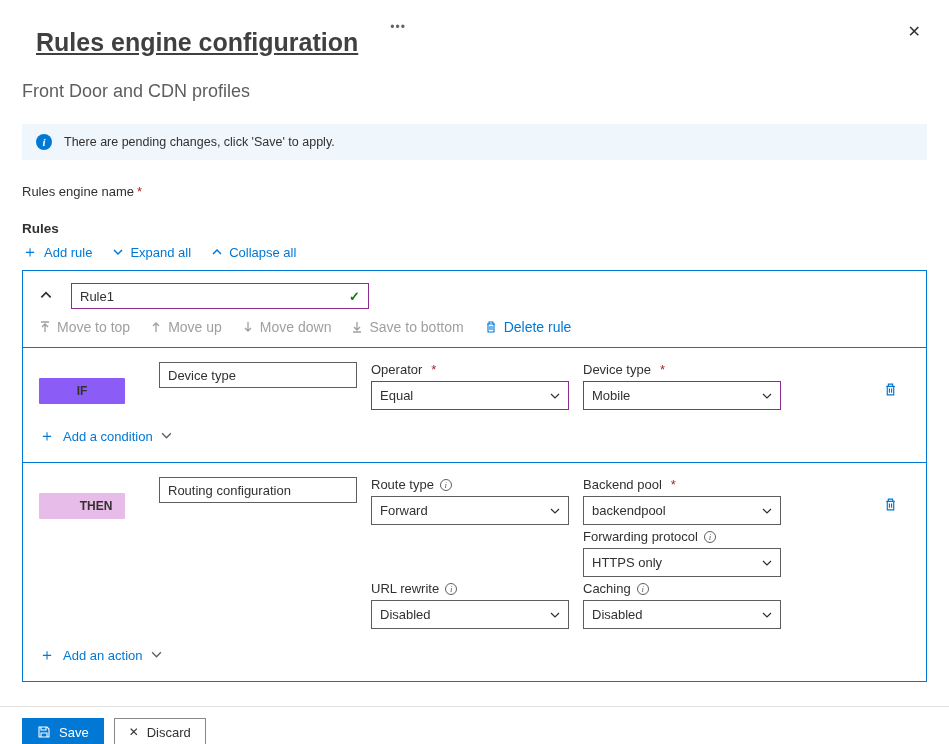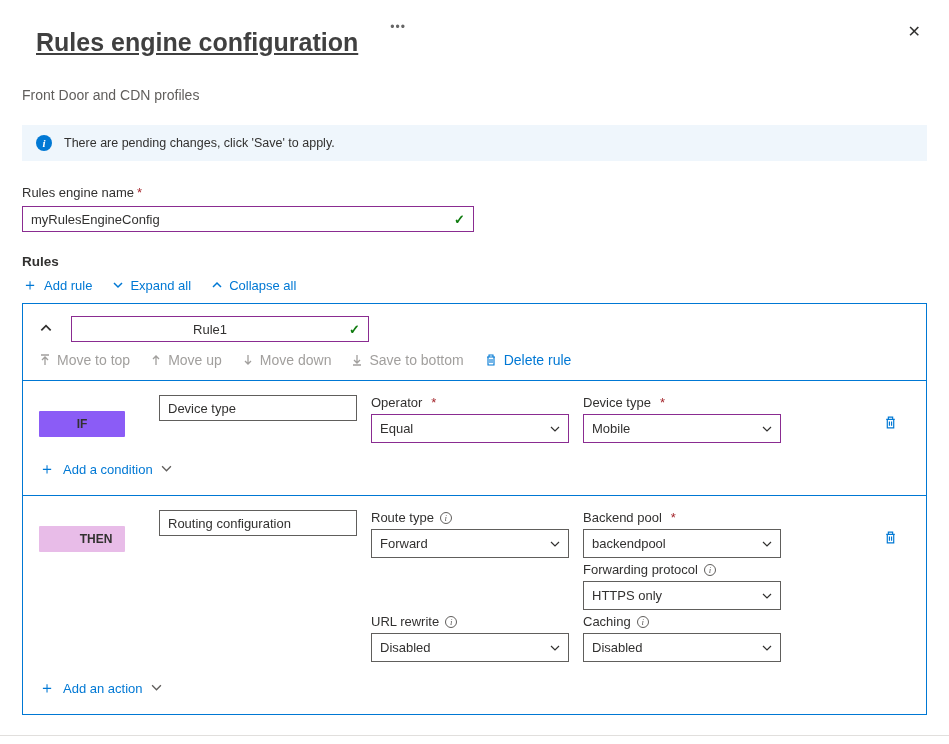--- a/index.html
+++ b/index.html
@@ -37,23 +37,23 @@
   }
   .close-x {
     margin-left: auto;
     font-size: 16px;
     color: #323130;
     padding: 4px 6px;
     position: relative;
     top: 4px;
   }
   .subtitle {
-    font-size: 14px;
+    font-size: 18px;
     color: #605e5c;
-    margin-top: 16px;
+    margin-top: 10px;
   }
   .info-banner {
     margin-top: 22px;
     background: #eff6fc;
     padding: 10px 14px;
     display: flex;
     align-items: center;
     gap: 12px;
     font-size: 12.5px;
   }
@@ -136,21 +136,20 @@
   }
   .rule-name-input {
     border: 1px solid #8a2c91;
     height: 26px;
     width: 298px;
     padding: 0 28px 0 8px;
     font-size: 13px;
     position: relative;
     display: flex;
     align-items: center;
-    justify-content: center;
   }
   .rule-name-input::after {
     content: "✓";
     position: absolute;
     right: 8px;
     color: #107c10;
     font-weight: bold;
   }
   .move-row {
     padding: 0 16px 12px 16px;
@@ -313,23 +312,20 @@
   </div>
   <div class="subtitle">Front Door and CDN profiles</div>
 
   <div class="info-banner">
     <span class="info-icon-circle">i</span>
     <span>There are pending changes, click 'Save' to apply.</span>
   </div>
 
   <div class="form-label">
     <span>Rules engine name</span><span class="req">*</span>
-  </div>
-  <div class="text-input name-input valid">
-    <span>myRulesEngineConfig</span>
   </div>
 
   <div class="section-head">Rules</div>
 
   <div class="toolbar-row">
     <div class="tb-item">
       <span class="plus-icon">＋</span>
       <span>Add rule</span>
     </div>
     <div class="tb-item">

